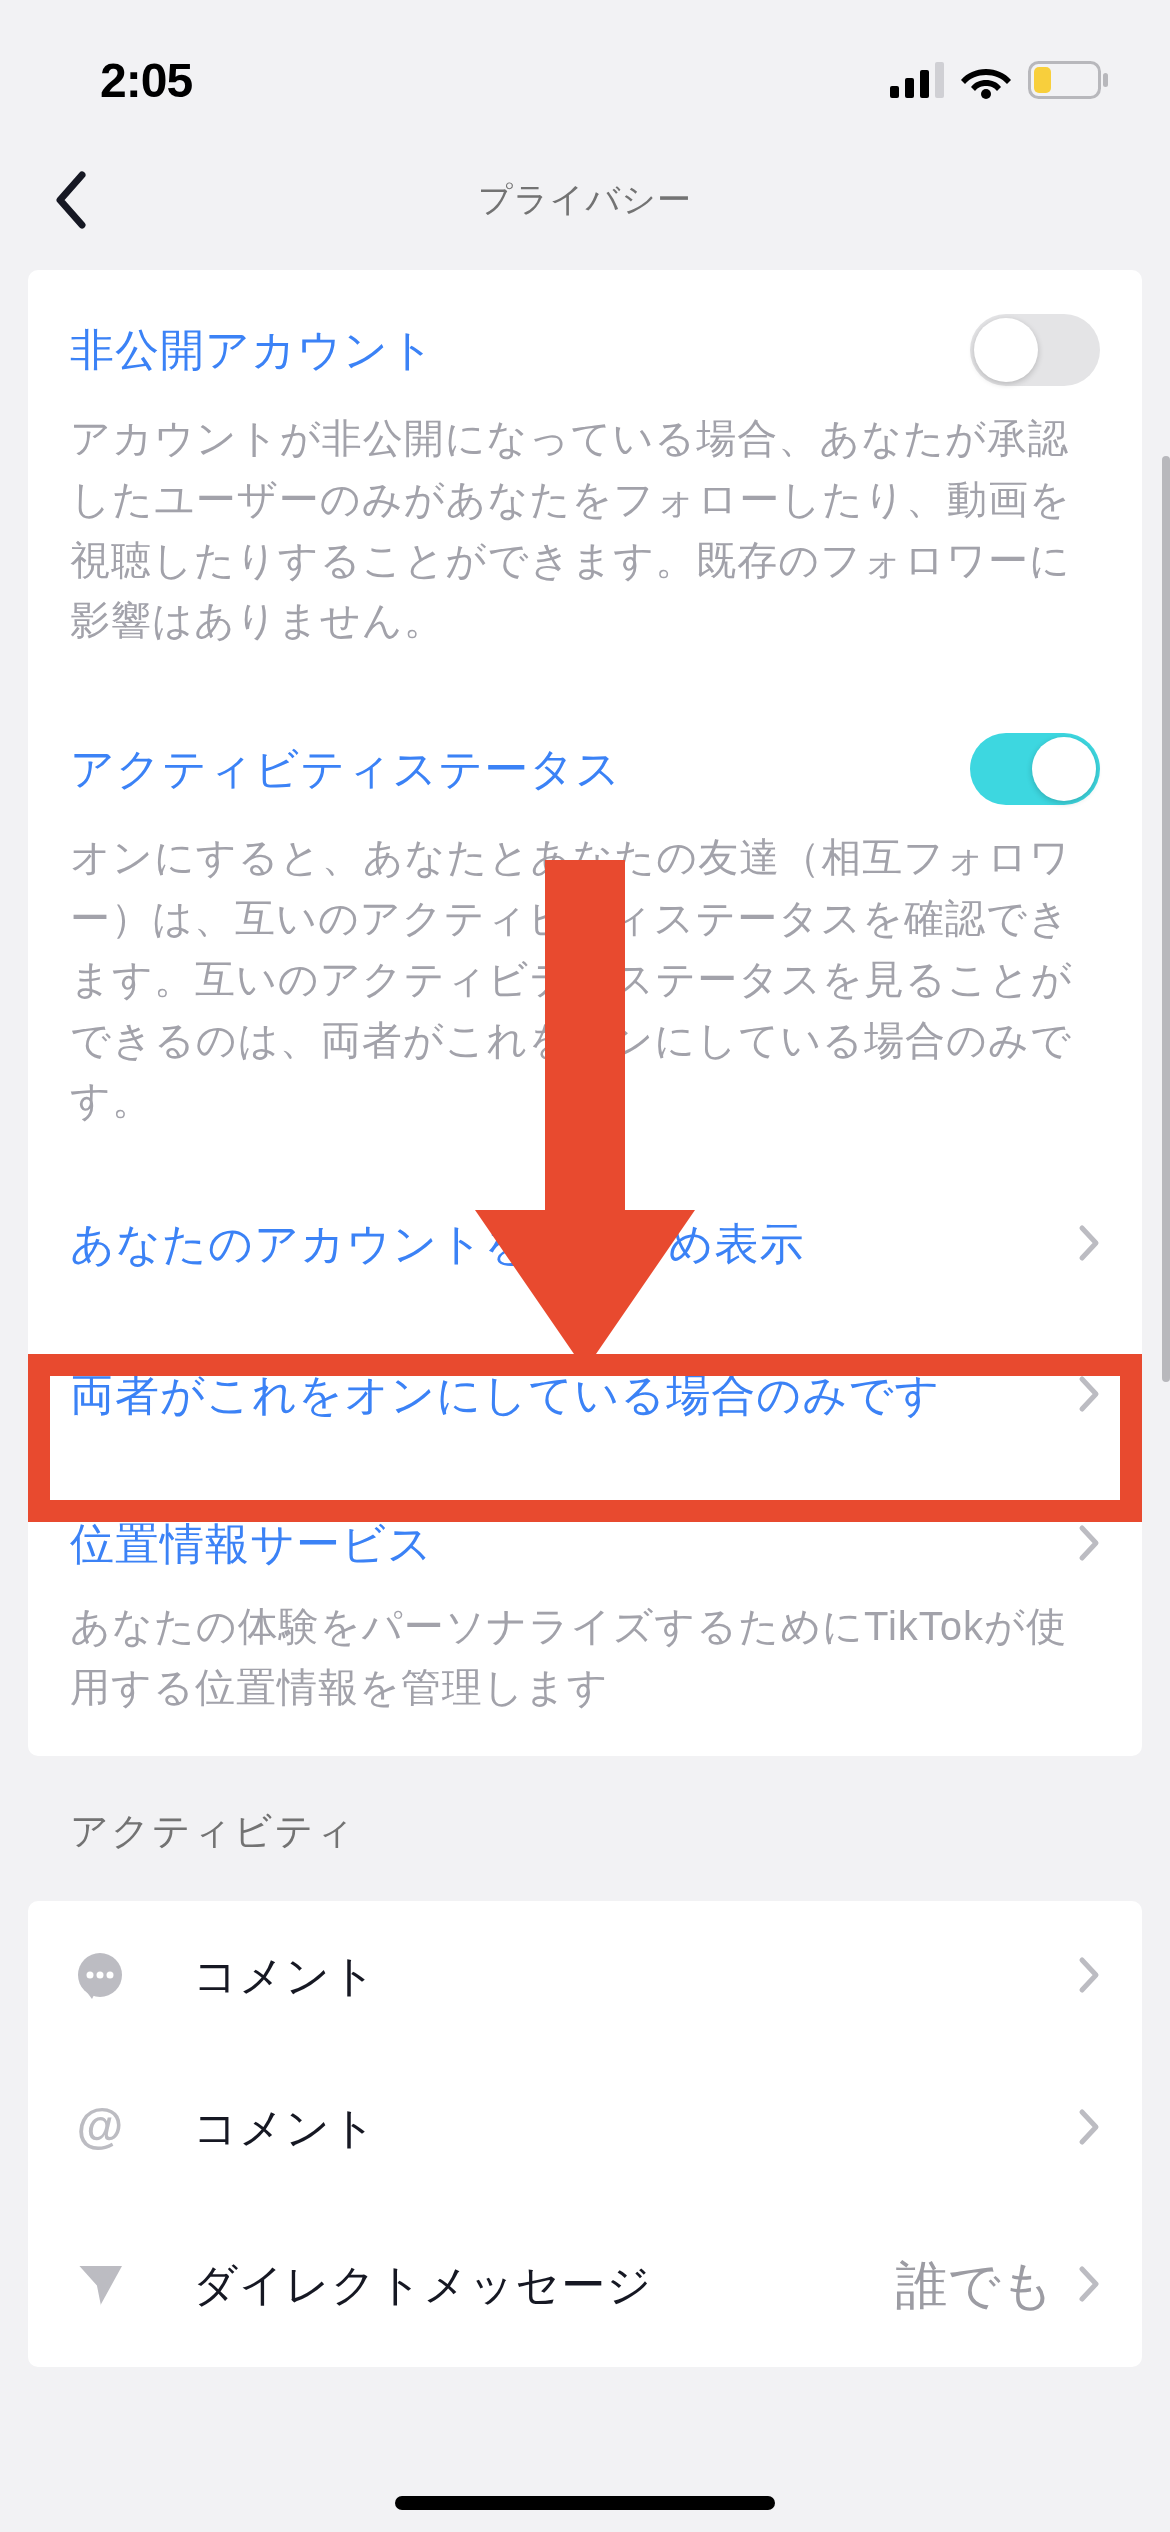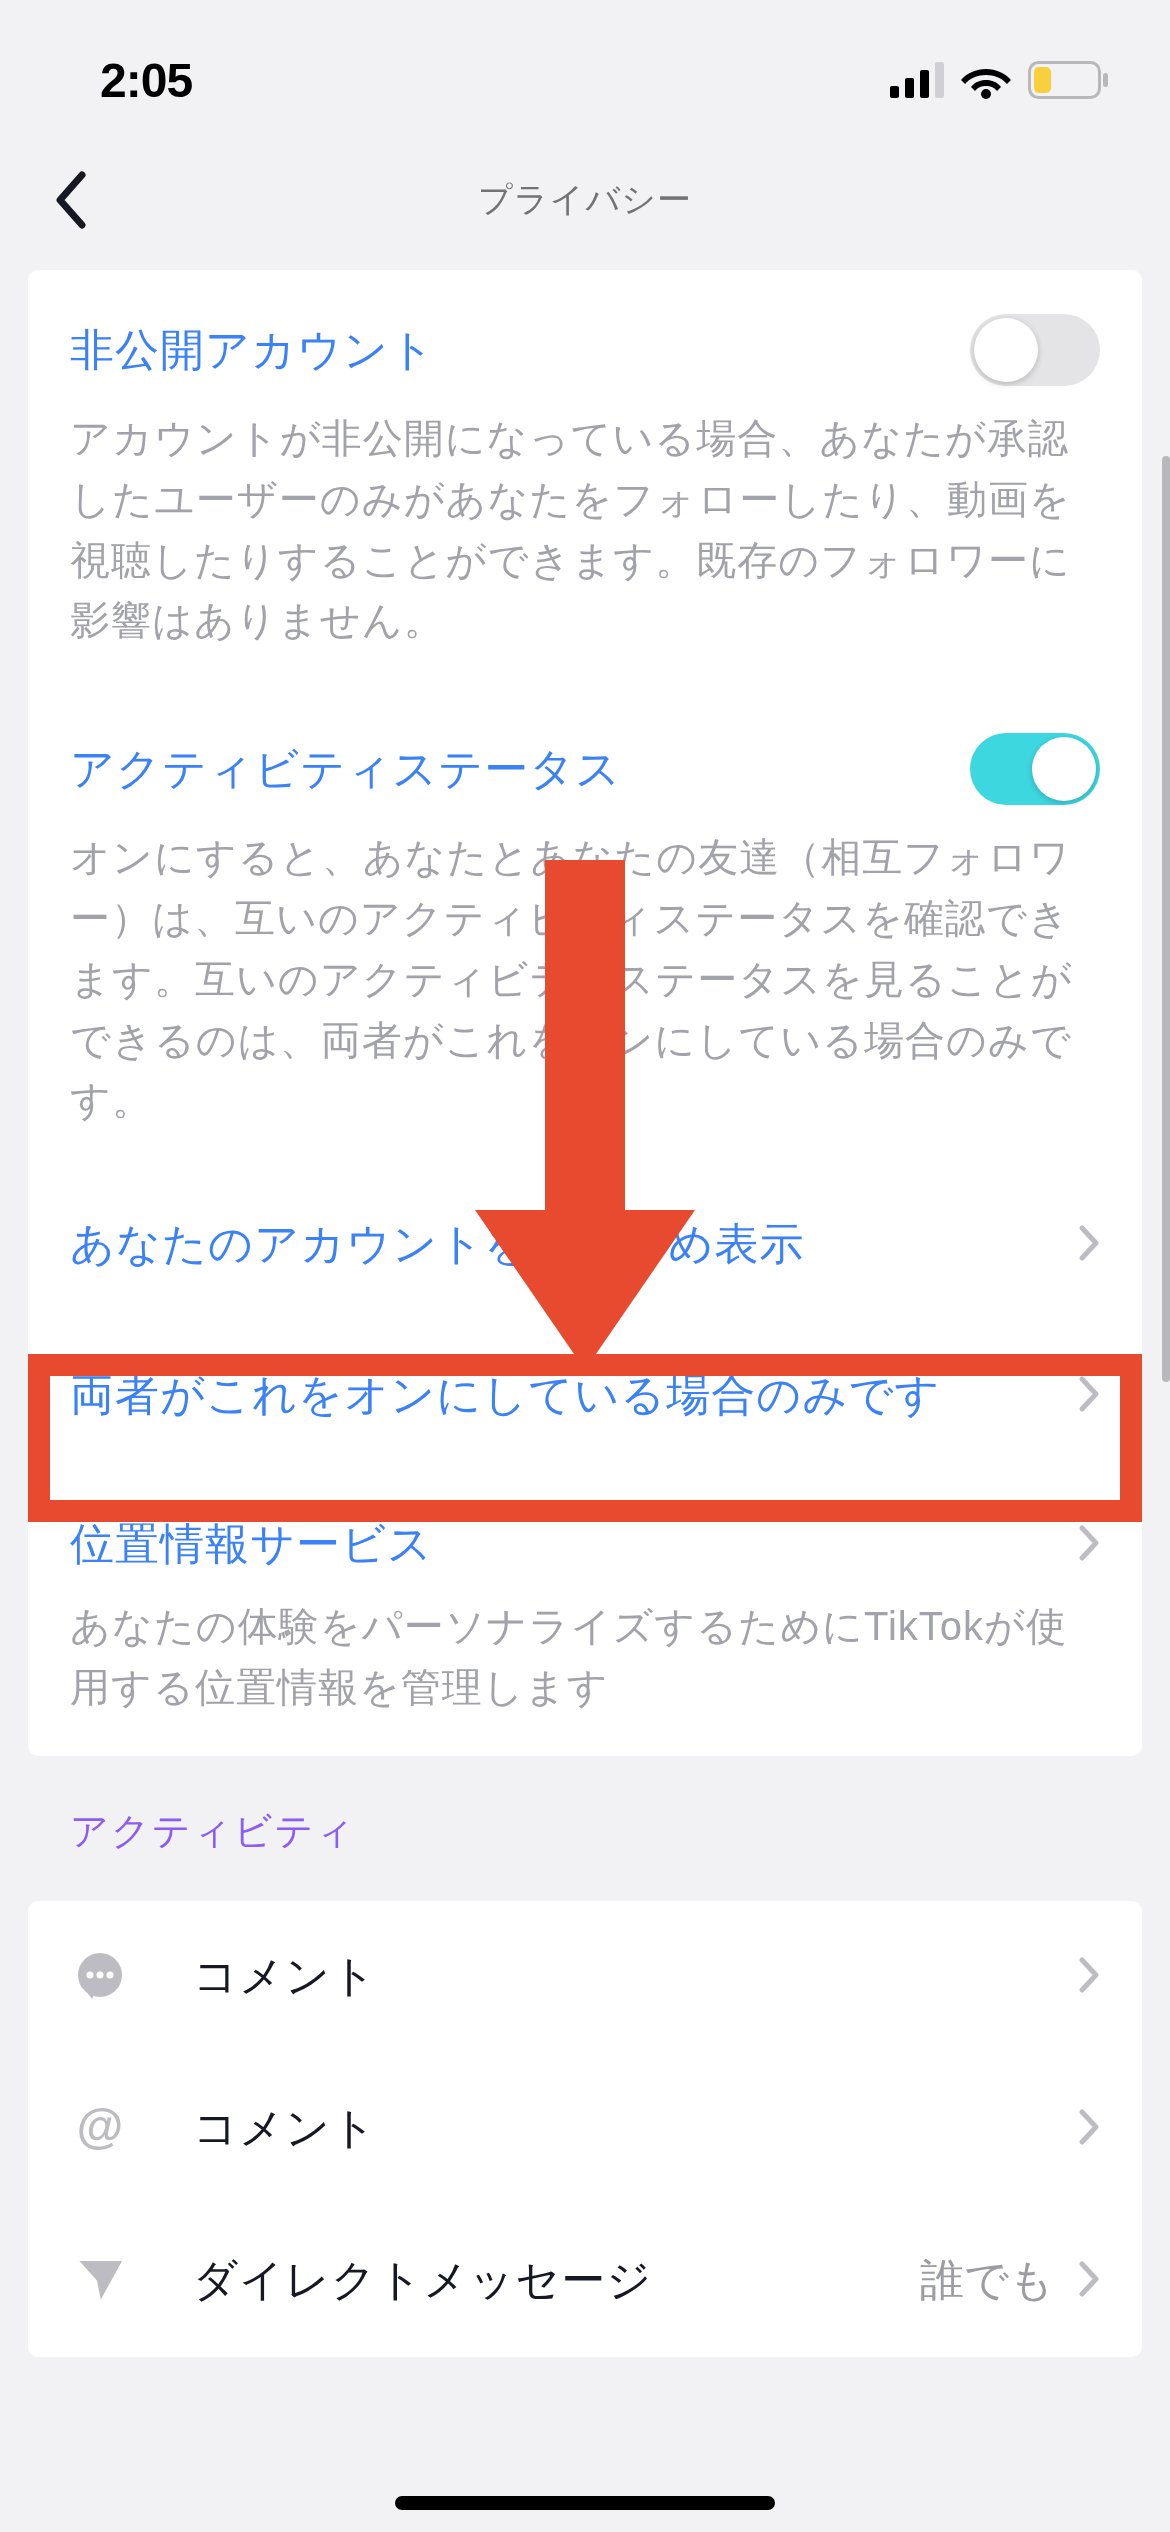--- a/index.html
+++ b/index.html
@@ -17,37 +17,37 @@
   .page-title { font-size: 34px; font-weight: 400; color: #737373; letter-spacing: 1px; }
 
   
   .card { background: #fff; border-radius: 10px; margin: 0 28px 50px 28px; }
 
   
   .row { padding: 44px 42px 38px 42px; }
   .row-top { display: flex; justify-content: space-between; align-items: center; }
   .row-label { font-size: 44px; font-weight: 500; color: #3b82f6; letter-spacing: 1px; }
   .row-desc { font-size: 40px; line-height: 1.52; color: #a2a2aa; margin-top: 22px; letter-spacing: 1px; }
-  .row-value { font-size: 44px; color: #9c9ca3; margin-right: 24px; }
+  .row-value { font-size: 52px; color: #9c9ca3; margin-right: 24px; }
   .row-right { display: flex; align-items: center; }
   .nav-row { padding: 46px 42px; }
 
   
   .toggle { width: 130px; height: 72px; border-radius: 40px; position: relative; flex-shrink: 0; }
   .toggle-off { background: #e4e4e6; }
   .toggle-on  { background: #3dd7e0; }
   .toggle-knob { width: 64px; height: 64px; border-radius: 50%; background: #fff; position: absolute; top: 4px; box-shadow: 0 2px 6px rgba(0,0,0,.2); }
   .toggle-off .toggle-knob { left: 4px; }
   .toggle-on  .toggle-knob { right: 4px; }
 
   
   .chevron-right { flex-shrink: 0; }
 
   
-  .section-header { font-size: 38px; color: #8b5cf6; padding: 0 70px 44px 70px; letter-spacing: 2px; }
+  .section-header { font-size: 38px; color: #737373; padding: 0 70px 44px 70px; letter-spacing: 2px; }
 
   
   .act-row { display: flex; align-items: center; padding: 46px 42px; gap: 27px; }
   .act-icon { width: 60px; height: 60px; margin-right: 36px; display: flex; align-items: center; justify-content: center; flex-shrink: 0; }
   .act-label { font-size: 44px; color: #161823; flex: 1; letter-spacing: 1px; }
 
   
   .anno-arrow { position: absolute; left: 455px; top: 860px; pointer-events: none; }
   .anno-box { position: absolute; left: 28px; top: 1354px; width: 1114px; height: 168px; border: 22px solid #e84a2f; pointer-events: none; box-sizing: border-box; }
 

